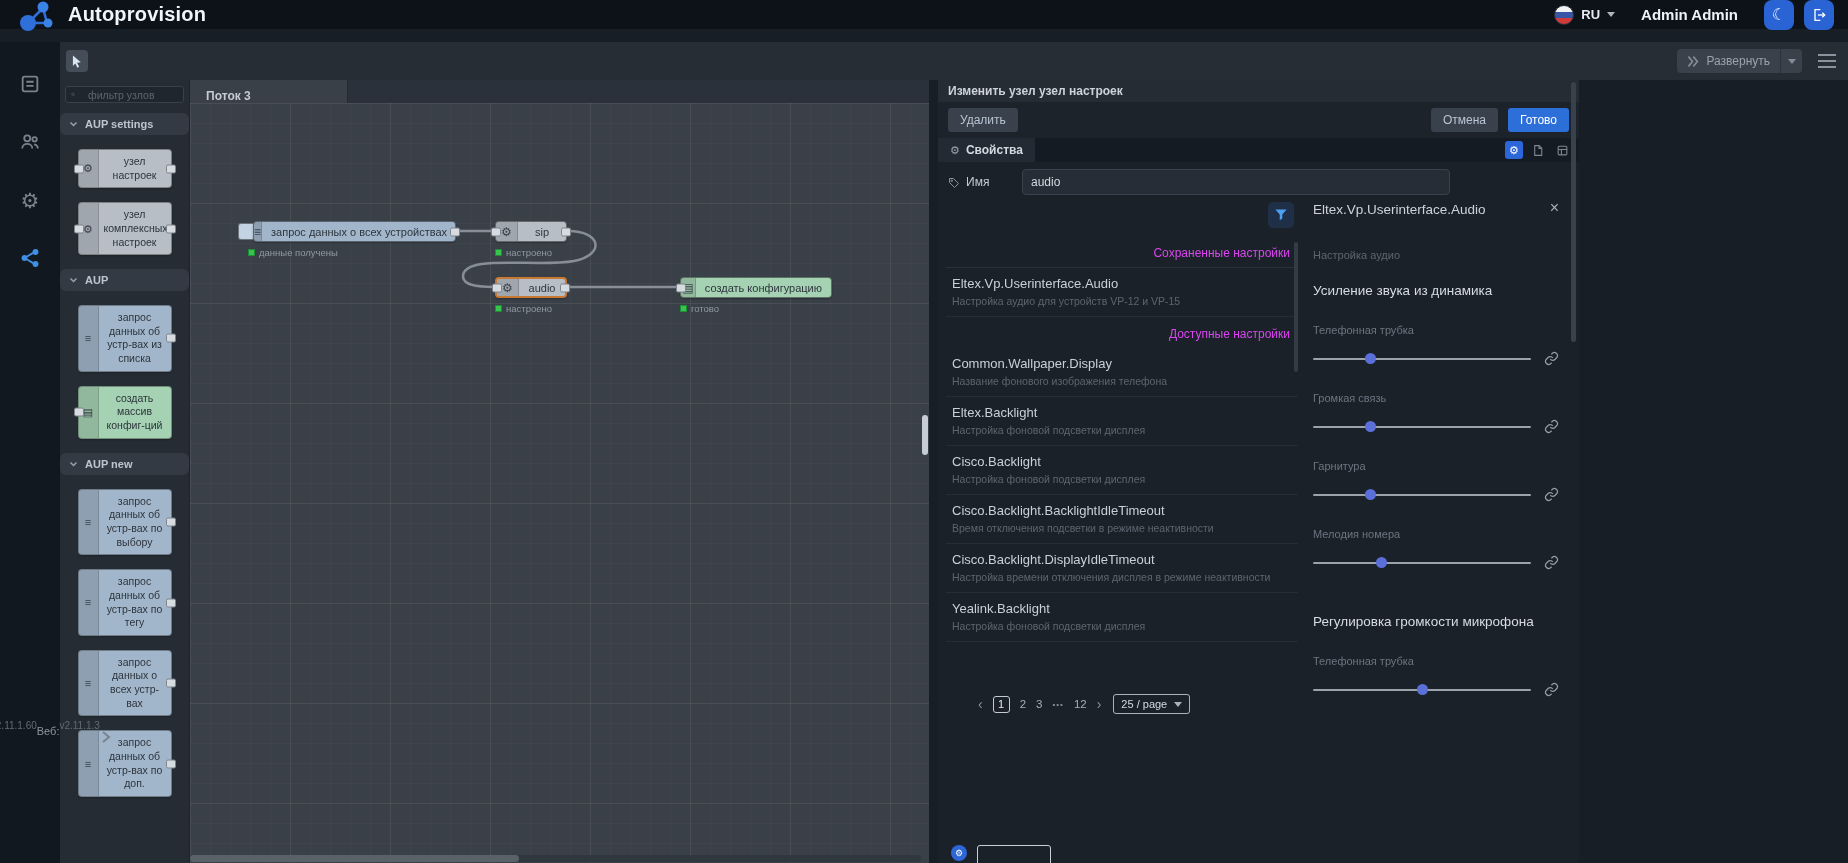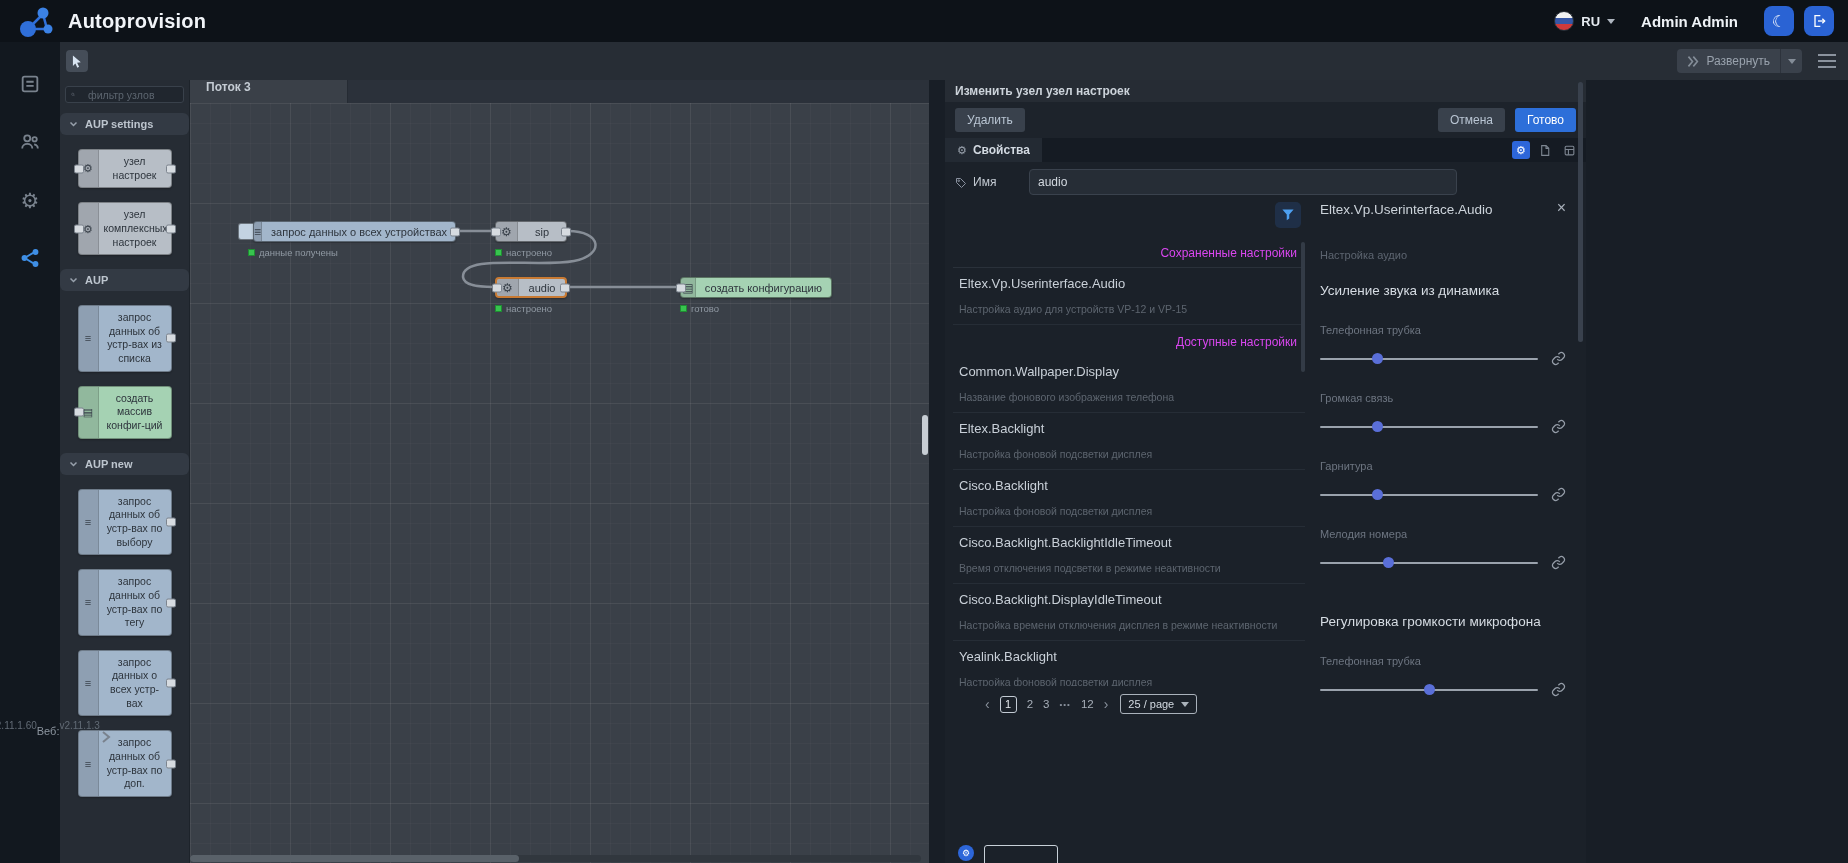--- a/index.html
+++ b/index.html
@@ -1,21 +1,21 @@
 <!DOCTYPE html>
 <html><head>
 <meta charset="utf-8">
 <style>
   * { margin:0; padding:0; box-sizing:border-box; }
   html,body { width:1848px; height:863px; overflow:hidden; }
   body { font-family:"Liberation Sans",sans-serif; background:#181e26; color:#cfd6dd; position:relative; }
   svg { display:block; }
 
   
-  .header { position:absolute; top:0; left:0; right:0; height:42px; background:#0d1218; display:flex; align-items:center; padding:0 14px; z-index:20; }
+  .header { position:absolute; top:0; left:0; right:0; height:29px; background:#0d1218; display:flex; align-items:center; padding:0 14px; z-index:20; }
   .logo { width:40px; height:36px; margin-left:2px; }
   .app-title { font-size:20px; font-weight:bold; color:#f1f4f8; margin-left:12px; letter-spacing:.2px; }
   .header-spacer { flex:1; }
   .lang { display:flex; align-items:center; gap:7px; margin-right:26px; cursor:pointer; }
   .flag { width:20px; height:20px; border-radius:50%; border:1px solid #2a313a; background:linear-gradient(180deg,#f2f2f2 0 34%,#3757a6 34% 67%,#cf3a3a 67% 100%); }
   .lang-code { font-size:13px; font-weight:bold; color:#e6ebf1; }
   .caret-down { width:0; height:0; border-left:4px solid transparent; border-right:4px solid transparent; border-top:5px solid #aeb6c0; }
   .username { font-size:15px; font-weight:bold; color:#eef2f6; margin-right:16px; }
   .hbtn { width:30px; height:30px; border-radius:8px; border:none; background:#2a63d4; color:#fff; display:flex; align-items:center; justify-content:center; margin-left:10px; cursor:pointer; font-size:16px; font-family:inherit; }
 
@@ -55,21 +55,21 @@
   .n-grey { background:#b7bec6; }
   .n-blue { background:#a2b6cb; }
   .n-green { background:#a5d2b3; }
   .port { position:absolute; width:10px; height:9px; background:#d6dbe0; border:1px solid #7c848e; border-radius:2px; top:50%; transform:translateY(-50%); cursor:crosshair; }
   .port.in { left:-5px; }
   .port.out { right:-5px; }
 
   
   .canvas { position:absolute; top:80px; left:190px; bottom:0; width:739px; background:#2b313a; z-index:3; }
   .flow-tabbar { height:23px; background:#2b313a; display:flex; }
-  .flow-tab { width:158px; background:#3a4048; color:#c5ccd4; font-size:12px; font-weight:bold; display:flex; align-items:flex-start; padding:0 16px; border-right:1px solid #252b33; cursor:pointer; }
+  .flow-tab { width:158px; background:#3a4048; color:#c5ccd4; font-size:12px; font-weight:bold; display:flex; align-items:flex-end; padding:0 16px; border-right:1px solid #252b33; cursor:pointer; }
   .flow-area { position:absolute; top:23px; left:0; right:0; bottom:0; background:#3a4048;
     background-image:
       linear-gradient(rgba(255,255,255,.05) 1px, transparent 1px),
       linear-gradient(90deg, rgba(255,255,255,.05) 1px, transparent 1px),
       linear-gradient(rgba(255,255,255,.025) 1px, transparent 1px),
       linear-gradient(90deg, rgba(255,255,255,.025) 1px, transparent 1px);
     background-size:100px 100px,100px 100px,20px 20px,20px 20px; overflow:hidden; }
   .wires { position:absolute; inset:0; }
   .flow-node { position:absolute; height:21px; border-radius:4px; border:1px solid rgba(0,0,0,.45); display:flex; align-items:center; font-size:11px; color:#2e353d; box-shadow:0 1px 2px rgba(0,0,0,.3); cursor:move; }
   .flow-node.selected { border:2px solid #c87a33; }
@@ -77,21 +77,21 @@
   .fn-label { flex:1; text-align:center; padding:0 9px; white-space:nowrap; }
   .fn-btn { position:absolute; width:15px; height:17px; border:1px solid rgba(0,0,0,.45); border-right:none; border-radius:3px 0 0 3px; background:#c3d3e2; cursor:pointer; }
   .fn-status { position:absolute; display:flex; align-items:center; gap:4px; font-size:9.5px; color:#9099a3; }
   .dotsq { width:7px; height:7px; background:#37c44e; border:1px solid #1f8d33; }
   .hscroll { position:absolute; left:0; right:8px; bottom:1px; height:7px; background:#31373e; border-radius:4px; }
   .hscroll .thumb { position:absolute; left:0; top:0; bottom:0; width:45%; background:#596169; border-radius:4px; cursor:grab; }
   .vscroll-thumb { position:absolute; right:1px; top:312px; width:6px; height:40px; background:#c7cdd4; border-radius:3px; cursor:grab; }
 
   
   .editpanel { position:absolute; top:80px; left:929px; right:0; bottom:0; background:#181e26; z-index:4; overflow:hidden; }
-  .ep-inner { position:absolute; left:16px; top:0; width:641px; bottom:0; background:#1b2129; }
+  .ep-inner { position:absolute; left:9px; top:0; width:641px; bottom:0; background:#1b2129; }
   .ep-header { height:22px; background:#262c34; display:flex; align-items:center; padding:0 10px; font-size:12px; font-weight:bold; color:#ccd3da; }
   .ep-actions { height:36px; background:#1d232b; display:flex; align-items:center; padding:0 10px; gap:10px; }
   .btn { height:24px; border:none; border-radius:3px; font-size:12px; padding:0 12px; font-family:inherit; cursor:pointer; }
   .btn-dark { background:#39414c; color:#b9c5d3; }
   .btn-done { background:#2d6fd9; color:#fff; }
   .ep-actions .spacer { flex:1; }
   .ep-tabs { height:24px; background:#151b23; display:flex; align-items:center; }
   .ep-tab { height:24px; background:#232a33; display:flex; align-items:center; gap:6px; padding:0 12px; font-size:12px; font-weight:bold; color:#d3dae2; cursor:pointer; }
   .ep-tab .tgear { font-size:11px; color:#9aa3ae; font-weight:normal; }
   .ep-tab-icons { margin-left:auto; display:flex; gap:6px; align-items:center; padding-right:8px; }
@@ -102,21 +102,21 @@
   .ep-input { width:428px; height:26px; background:#262d36; border:1px solid #3a424d; border-radius:4px; color:#d3d9e0; font-size:12px; padding:0 8px; font-family:inherit; outline:none; }
 
   .ep-body { position:absolute; top:122px; left:0; right:0; bottom:0; }
   .ep-list { position:absolute; left:8px; top:0; width:352px; bottom:0; }
   .filter-btn { position:absolute; right:4px; top:0; width:26px; height:26px; border-radius:5px; background:rgba(58,126,230,.16); display:flex; align-items:center; justify-content:center; cursor:pointer; }
   .list-scroll { position:absolute; left:0; right:0; top:34px; height:450px; overflow:hidden; }
   .lr-header { text-align:right; font-size:12px; color:#d946ef; padding:10px 8px 7px; }
   .lr-header.first { border-bottom:1px solid #2a313a; }
   .lr-item { padding:8px 6px 9px; border-bottom:1px solid #262d36; cursor:pointer; }
   .lr-name { font-size:13px; color:#c9d0d8; }
-  .lr-desc { font-size:10.5px; color:#5d656f; margin-top:12px; }
+  .lr-desc { font-size:10.5px; color:#5d656f; margin-top:4px; }
   .pagination { position:absolute; left:0; top:492px; width:352px; display:flex; align-items:center; gap:10px; padding-left:32px; font-size:11.5px; color:#a7afb9; }
   .pg-arrow { color:#8a929d; font-size:14px; cursor:pointer; line-height:1; }
   .pg-num { cursor:pointer; }
   .page-active { width:17px; height:17px; border:1px solid #c3cbd4; border-radius:3px; display:flex; align-items:center; justify-content:center; color:#e6ebf0; font-size:11px; cursor:pointer; }
   .pg-ellipsis { font-size:8px; letter-spacing:1px; color:#8a929d; cursor:pointer; }
   .page-select { height:20px; border:1px solid #aab2bb; border-radius:3px; display:flex; align-items:center; gap:7px; padding:0 7px; font-size:11px; color:#d3dae2; margin-left:2px; cursor:pointer; }
   .page-select .caret-down { border-top-color:#aab2bb; }
   .list-sb { position:absolute; left:356px; top:40px; width:4px; height:130px; background:#333b46; border-radius:2px; }
 
   .ep-detail { position:absolute; left:375px; top:0; width:246px; bottom:0; }

